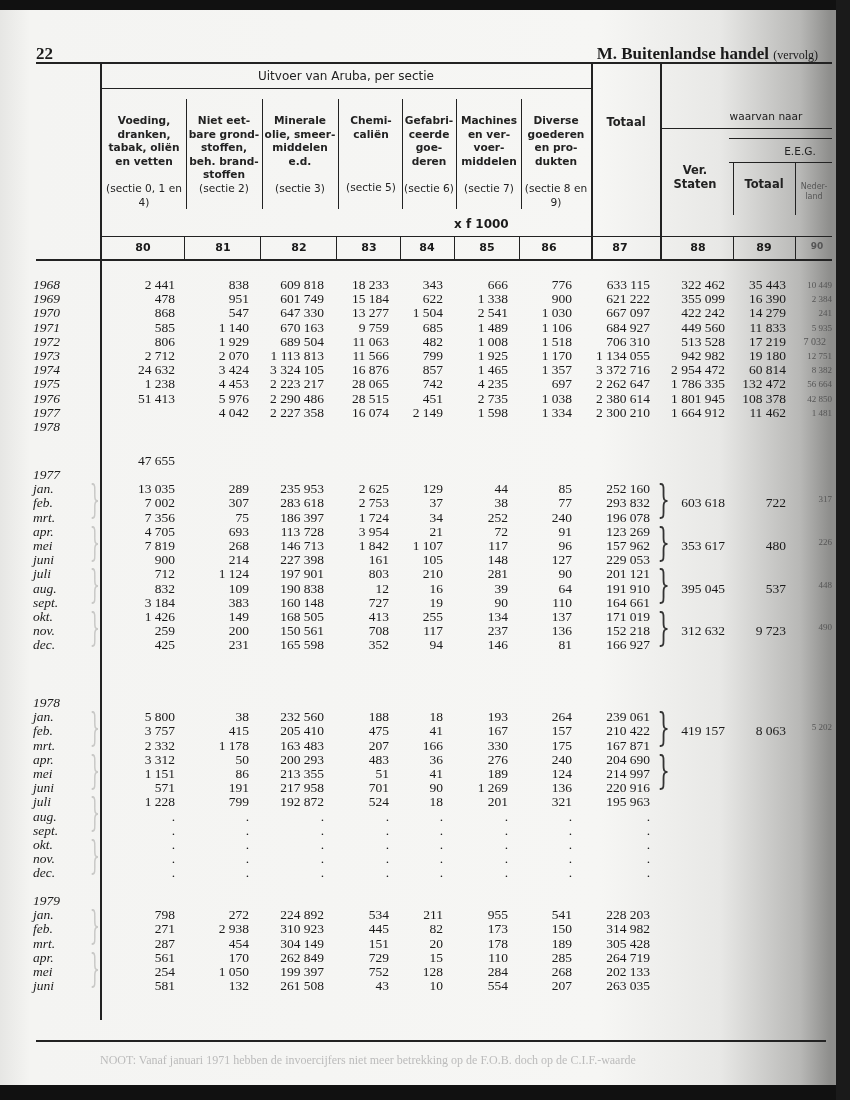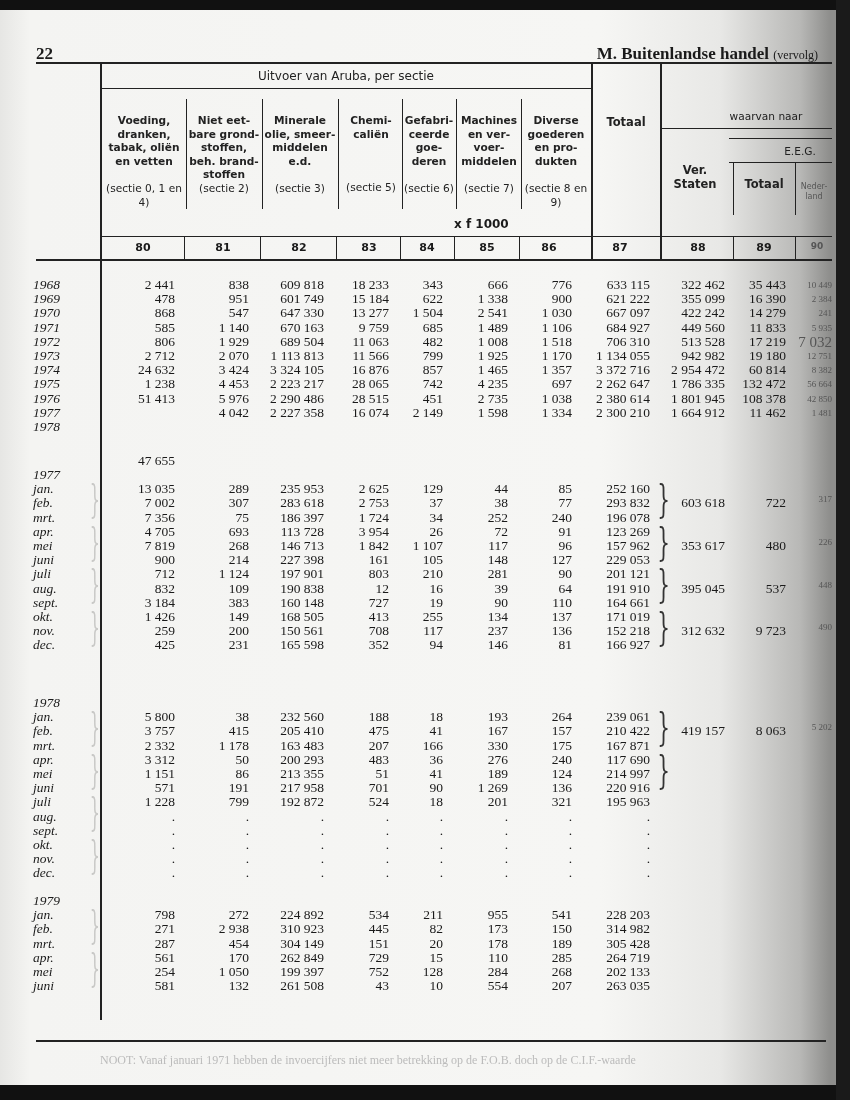--- a/index.html
+++ b/index.html
@@ -170,21 +170,21 @@
       <div class="num" style="top: 324.8px; right: 663px;">806</div>
       <div class="num" style="top: 324.8px; right: 589px;">1 929</div>
       <div class="num" style="top: 324.8px; right: 514px;">689 504</div>
       <div class="num" style="top: 324.8px; right: 449px;">11 063</div>
       <div class="num" style="top: 324.8px; right: 395px;">482</div>
       <div class="num" style="top: 324.8px; right: 330px;">1 008</div>
       <div class="num" style="top: 324.8px; right: 266px;">1 518</div>
       <div class="num" style="top: 324.8px; right: 188px;">706 310</div>
       <div class="num" style="top: 324.8px; right: 113px;">513 528</div>
       <div class="num" style="top: 324.8px; right: 52px;">17 219</div>
-      <div class="num" style="top: 324.8px; right: 6px; font-size: 15px; color: rgb(85, 85, 85); margin-left: 47px;">7 032</div>
+      <div class="num" style="top: 324.8px; right: 12px; font-size: 10px; color: rgb(85, 85, 85); margin-left: 47px;">7 032</div>
       <div class="stub" style="top: 339px;">1973</div>
       <div class="num" style="top: 339px; right: 663px;">2 712</div>
       <div class="num" style="top: 339px; right: 589px;">2 070</div>
       <div class="num" style="top: 339px; right: 514px;">1 113 813</div>
       <div class="num" style="top: 339px; right: 449px;">11 566</div>
       <div class="num" style="top: 339px; right: 395px;">799</div>
       <div class="num" style="top: 339px; right: 330px;">1 925</div>
       <div class="num" style="top: 339px; right: 266px;">1 170</div>
       <div class="num" style="top: 339px; right: 188px;">1 134 055</div>
       <div class="num" style="top: 339px; right: 113px;">942 982</div>
@@ -265,21 +265,21 @@
       <div class="num" style="top: 500.6px; right: 449px;">1 724</div>
       <div class="num" style="top: 500.6px; right: 395px;">34</div>
       <div class="num" style="top: 500.6px; right: 330px;">252</div>
       <div class="num" style="top: 500.6px; right: 266px;">240</div>
       <div class="num" style="top: 500.6px; right: 188px;">196 078</div>
       <div class="stub" style="top: 514.8px;">apr.</div>
       <div class="num" style="top: 514.8px; right: 663px;">4 705</div>
       <div class="num" style="top: 514.8px; right: 589px;">693</div>
       <div class="num" style="top: 514.8px; right: 514px;">113 728</div>
       <div class="num" style="top: 514.8px; right: 449px;">3 954</div>
-      <div class="num" style="top: 514.8px; right: 395px;">26</div>
+      <div class="num" style="top: 514.8px; right: 395px;">21</div>
       <div class="num" style="top: 514.8px; right: 330px;">72</div>
       <div class="num" style="top: 514.8px; right: 266px;">91</div>
       <div class="num" style="top: 514.8px; right: 188px;">123 269</div>
       <div class="stub" style="top: 529px;">mei</div>
       <div class="num" style="top: 529px; right: 663px;">7 819</div>
       <div class="num" style="top: 529px; right: 589px;">268</div>
       <div class="num" style="top: 529px; right: 514px;">146 713</div>
       <div class="num" style="top: 529px; right: 449px;">1 842</div>
       <div class="num" style="top: 529px; right: 395px;">1 107</div>
       <div class="num" style="top: 529px; right: 330px;">117</div>
@@ -397,21 +397,21 @@
       <div class="num" style="top: 728.6px; right: 266px;">175</div>
       <div class="num" style="top: 728.6px; right: 188px;">167 871</div>
       <div class="stub" style="top: 742.8px;">apr.</div>
       <div class="num" style="top: 742.8px; right: 663px;">3 312</div>
       <div class="num" style="top: 742.8px; right: 589px;">50</div>
       <div class="num" style="top: 742.8px; right: 514px;">200 293</div>
       <div class="num" style="top: 742.8px; right: 449px;">483</div>
       <div class="num" style="top: 742.8px; right: 395px;">36</div>
       <div class="num" style="top: 742.8px; right: 330px;">276</div>
       <div class="num" style="top: 742.8px; right: 266px;">240</div>
-      <div class="num" style="top: 742.8px; right: 188px;">117 690</div>
+      <div class="num" style="top: 742.8px; right: 188px;">204 690</div>
       <div class="stub" style="top: 757px;">mei</div>
       <div class="num" style="top: 757px; right: 663px;">1 151</div>
       <div class="num" style="top: 757px; right: 589px;">86</div>
       <div class="num" style="top: 757px; right: 514px;">213 355</div>
       <div class="num" style="top: 757px; right: 449px;">51</div>
       <div class="num" style="top: 757px; right: 395px;">41</div>
       <div class="num" style="top: 757px; right: 330px;">189</div>
       <div class="num" style="top: 757px; right: 266px;">124</div>
       <div class="num" style="top: 757px; right: 188px;">214 997</div>
       <div class="stub" style="top: 771.2px;">juni</div>

